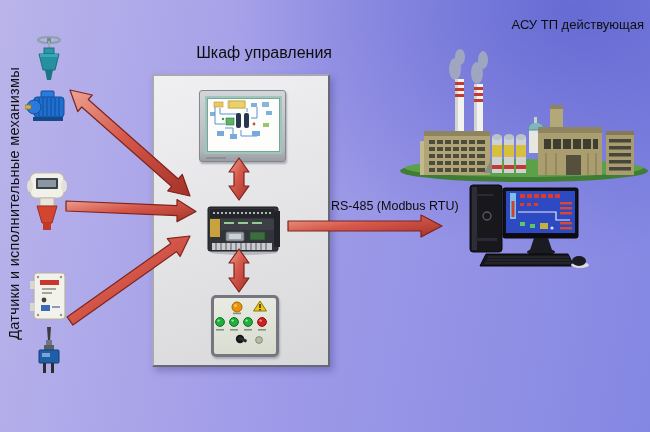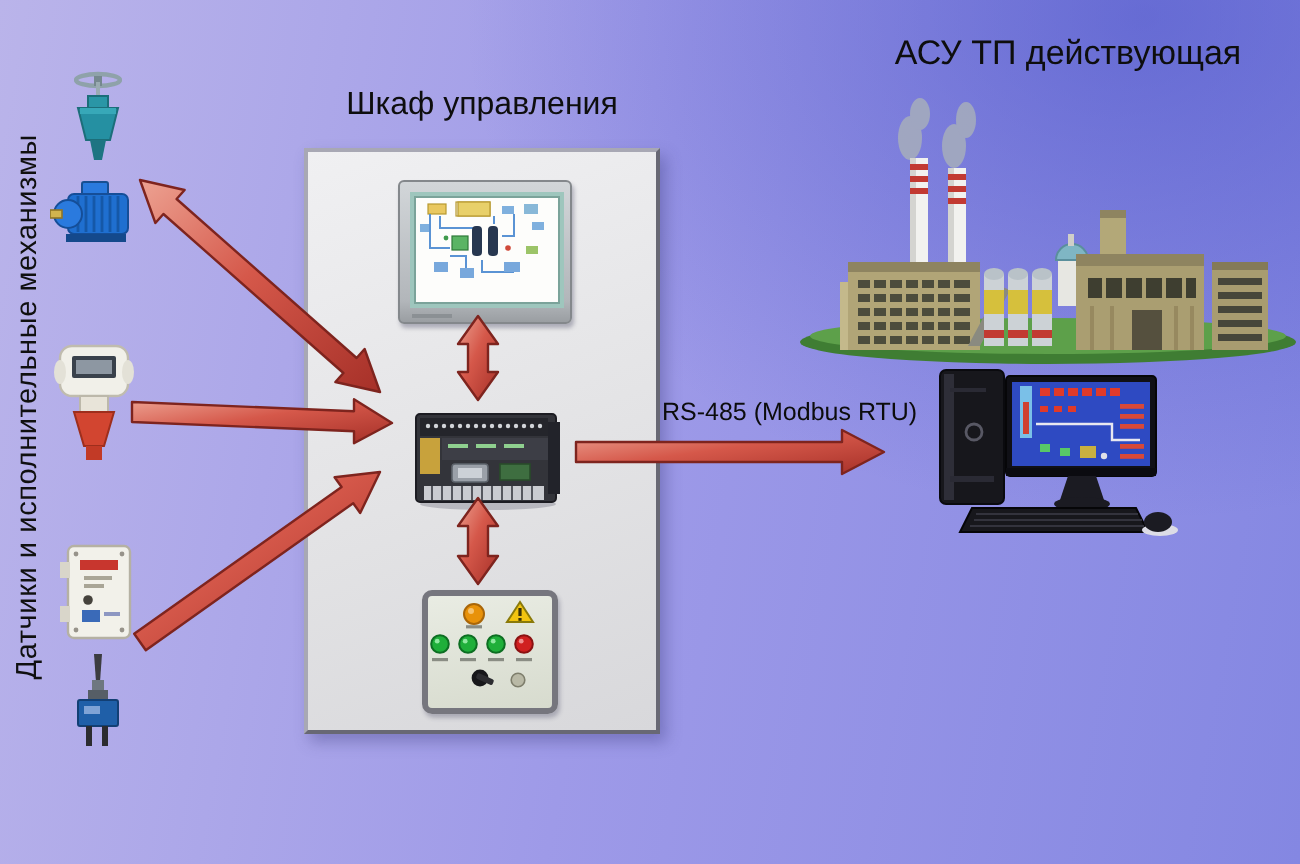--- a/index.html
+++ b/index.html
@@ -6,22 +6,22 @@
   .stage{
     position:relative;width:650px;height:432px;overflow:hidden;
     font-family:"Liberation Sans", sans-serif;color:#111;
     background:
       radial-gradient(ellipse at 88% 2%, rgba(62,72,195,.50), rgba(62,72,195,0) 42%),
       linear-gradient(100deg,#bab4ea 0%,#9e9ae8 48%,#8487e2 100%);
   }
   .abs{position:absolute;}
   .vlabel{left:2px;top:42px;height:322px;width:24px;display:flex;align-items:center;justify-content:center;}
   .vlabel span{writing-mode:vertical-rl;transform:rotate(180deg);font-size:14.5px;letter-spacing:.3px;white-space:nowrap;color:#101010;}
-  .cab-title{left:150px;top:44px;width:182px;text-align:center;font-size:16px;color:#0e0e0e;}
-  .right-title{left:424px;top:17px;width:220px;text-align:center;font-size:17px;color:#0e0e0e;}
+  .cab-title{left:150px;top:44px;width:182px;text-align:right;font-size:16px;color:#0e0e0e;}
+  .right-title{left:424px;top:17px;width:220px;text-align:right;font-size:13px;color:#0e0e0e;}
   .cabinet{
     left:152px;top:74px;width:174px;height:289px;
     background:linear-gradient(160deg,#f0f0f2 0%,#e3e3e5 55%,#d8d8db 100%);
     border:2px solid;border-color:#a8a8b4 #686874 #686874 #a8a8b4;
     box-shadow:3px 4px 7px rgba(55,55,120,.35);
   }
   .hmi{
     left:45px;top:14px;width:85px;height:70px;border-radius:3px;
     background:linear-gradient(180deg,#d2d6d9 0%,#b2b6ba 85%,#9a9ea2 100%);
     border:1px solid #84888c;box-shadow:1px 2px 2px rgba(60,60,90,.35);

